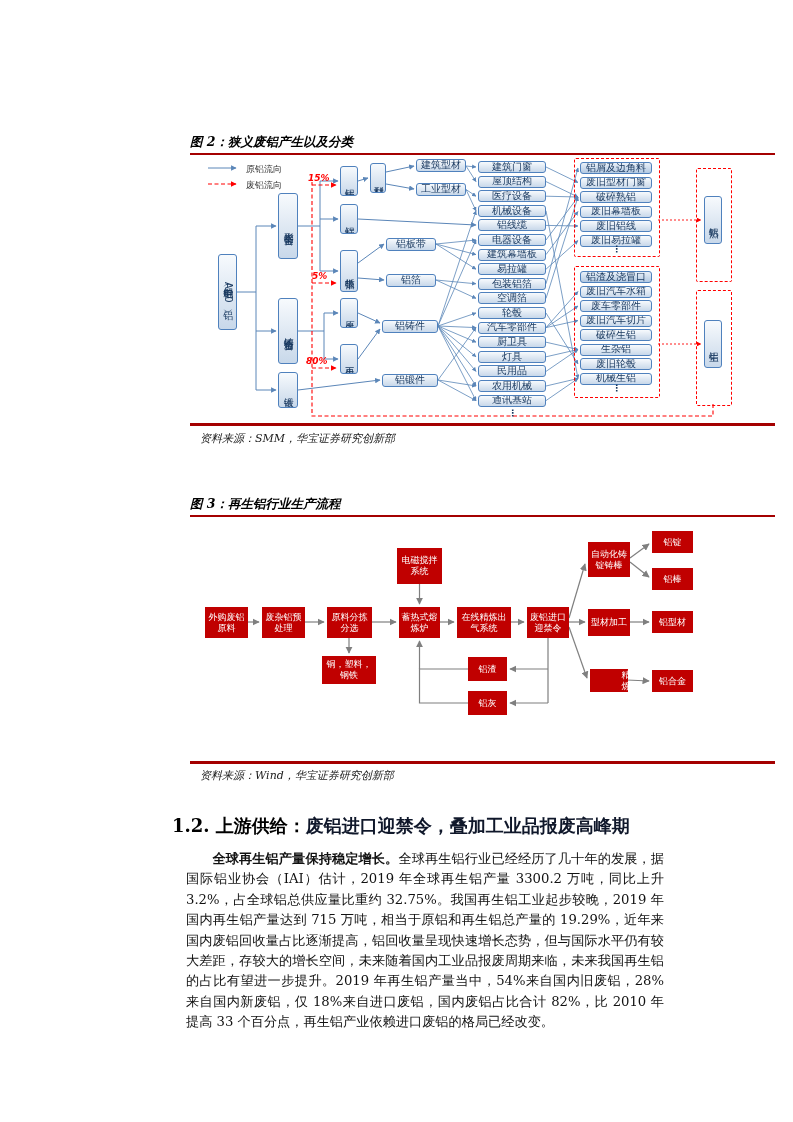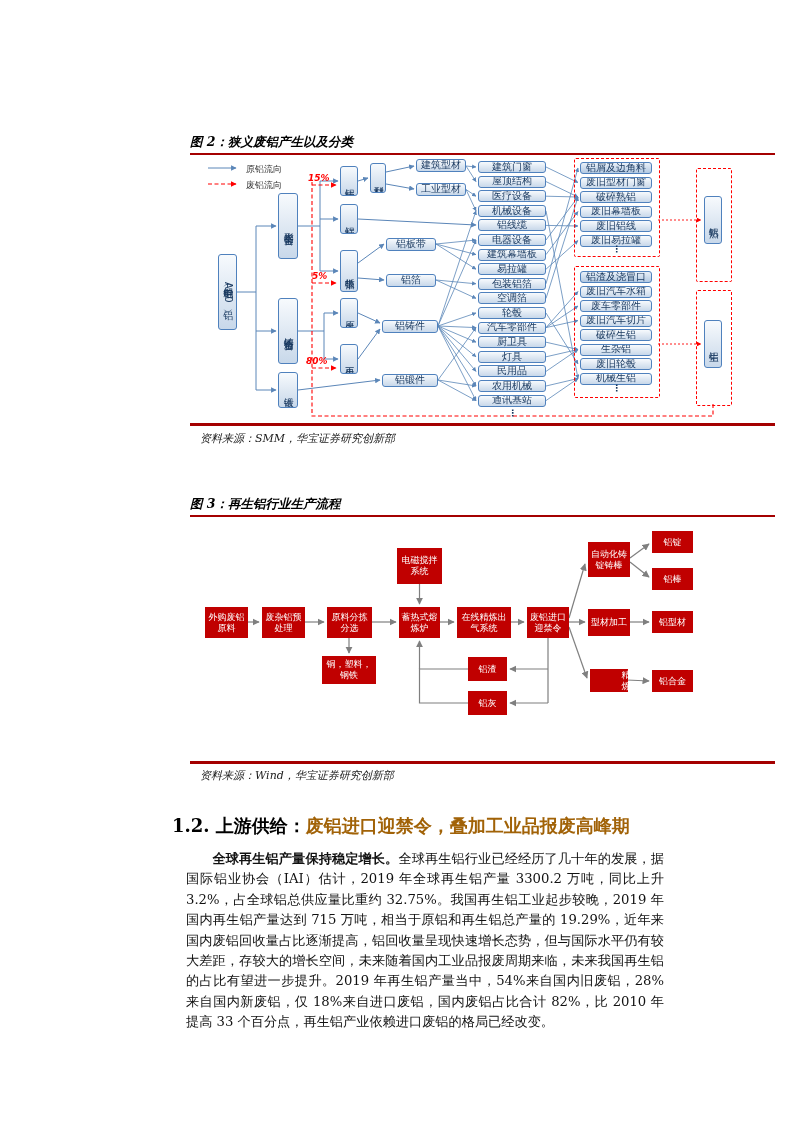--- a/index.html
+++ b/index.html
@@ -25,21 +25,21 @@
   .dots{position:absolute;color:#17375e;font-size:9px;line-height:1;font-weight:bold;}
   .pct{position:absolute;color:#ff0000;font-size:9px;font-weight:bold;font-style:italic;}
   .legend-label{position:absolute;font-size:9px;color:#333;}
   
   .rb{position:absolute;box-sizing:border-box;background:#c00000;color:#fff;font-size:9px;
       line-height:1.2;display:flex;align-items:center;justify-content:center;
       text-align:center;padding:1px 2px;}
   
   .heading{position:absolute;font-family:"DejaVu Serif",serif;font-weight:bold;
            font-size:18px;color:#000;}
-  .heading .red{color:#a16207;}
+  .heading .red{color:#0f172a;}
   .para{position:absolute;font-family:"DejaVu Serif",serif;font-size:13.2px;
         line-height:20.4px;color:#111;text-align:justify;text-indent:2em;margin:0;}
   svg{position:absolute;left:0;top:0;}
 </style>
 </head>
 <body>
 
 <div class="page">
 
   <div class="fig-title" style="left:190px;top:134px;">图 2：狭义废铝产生以及分类</div>

